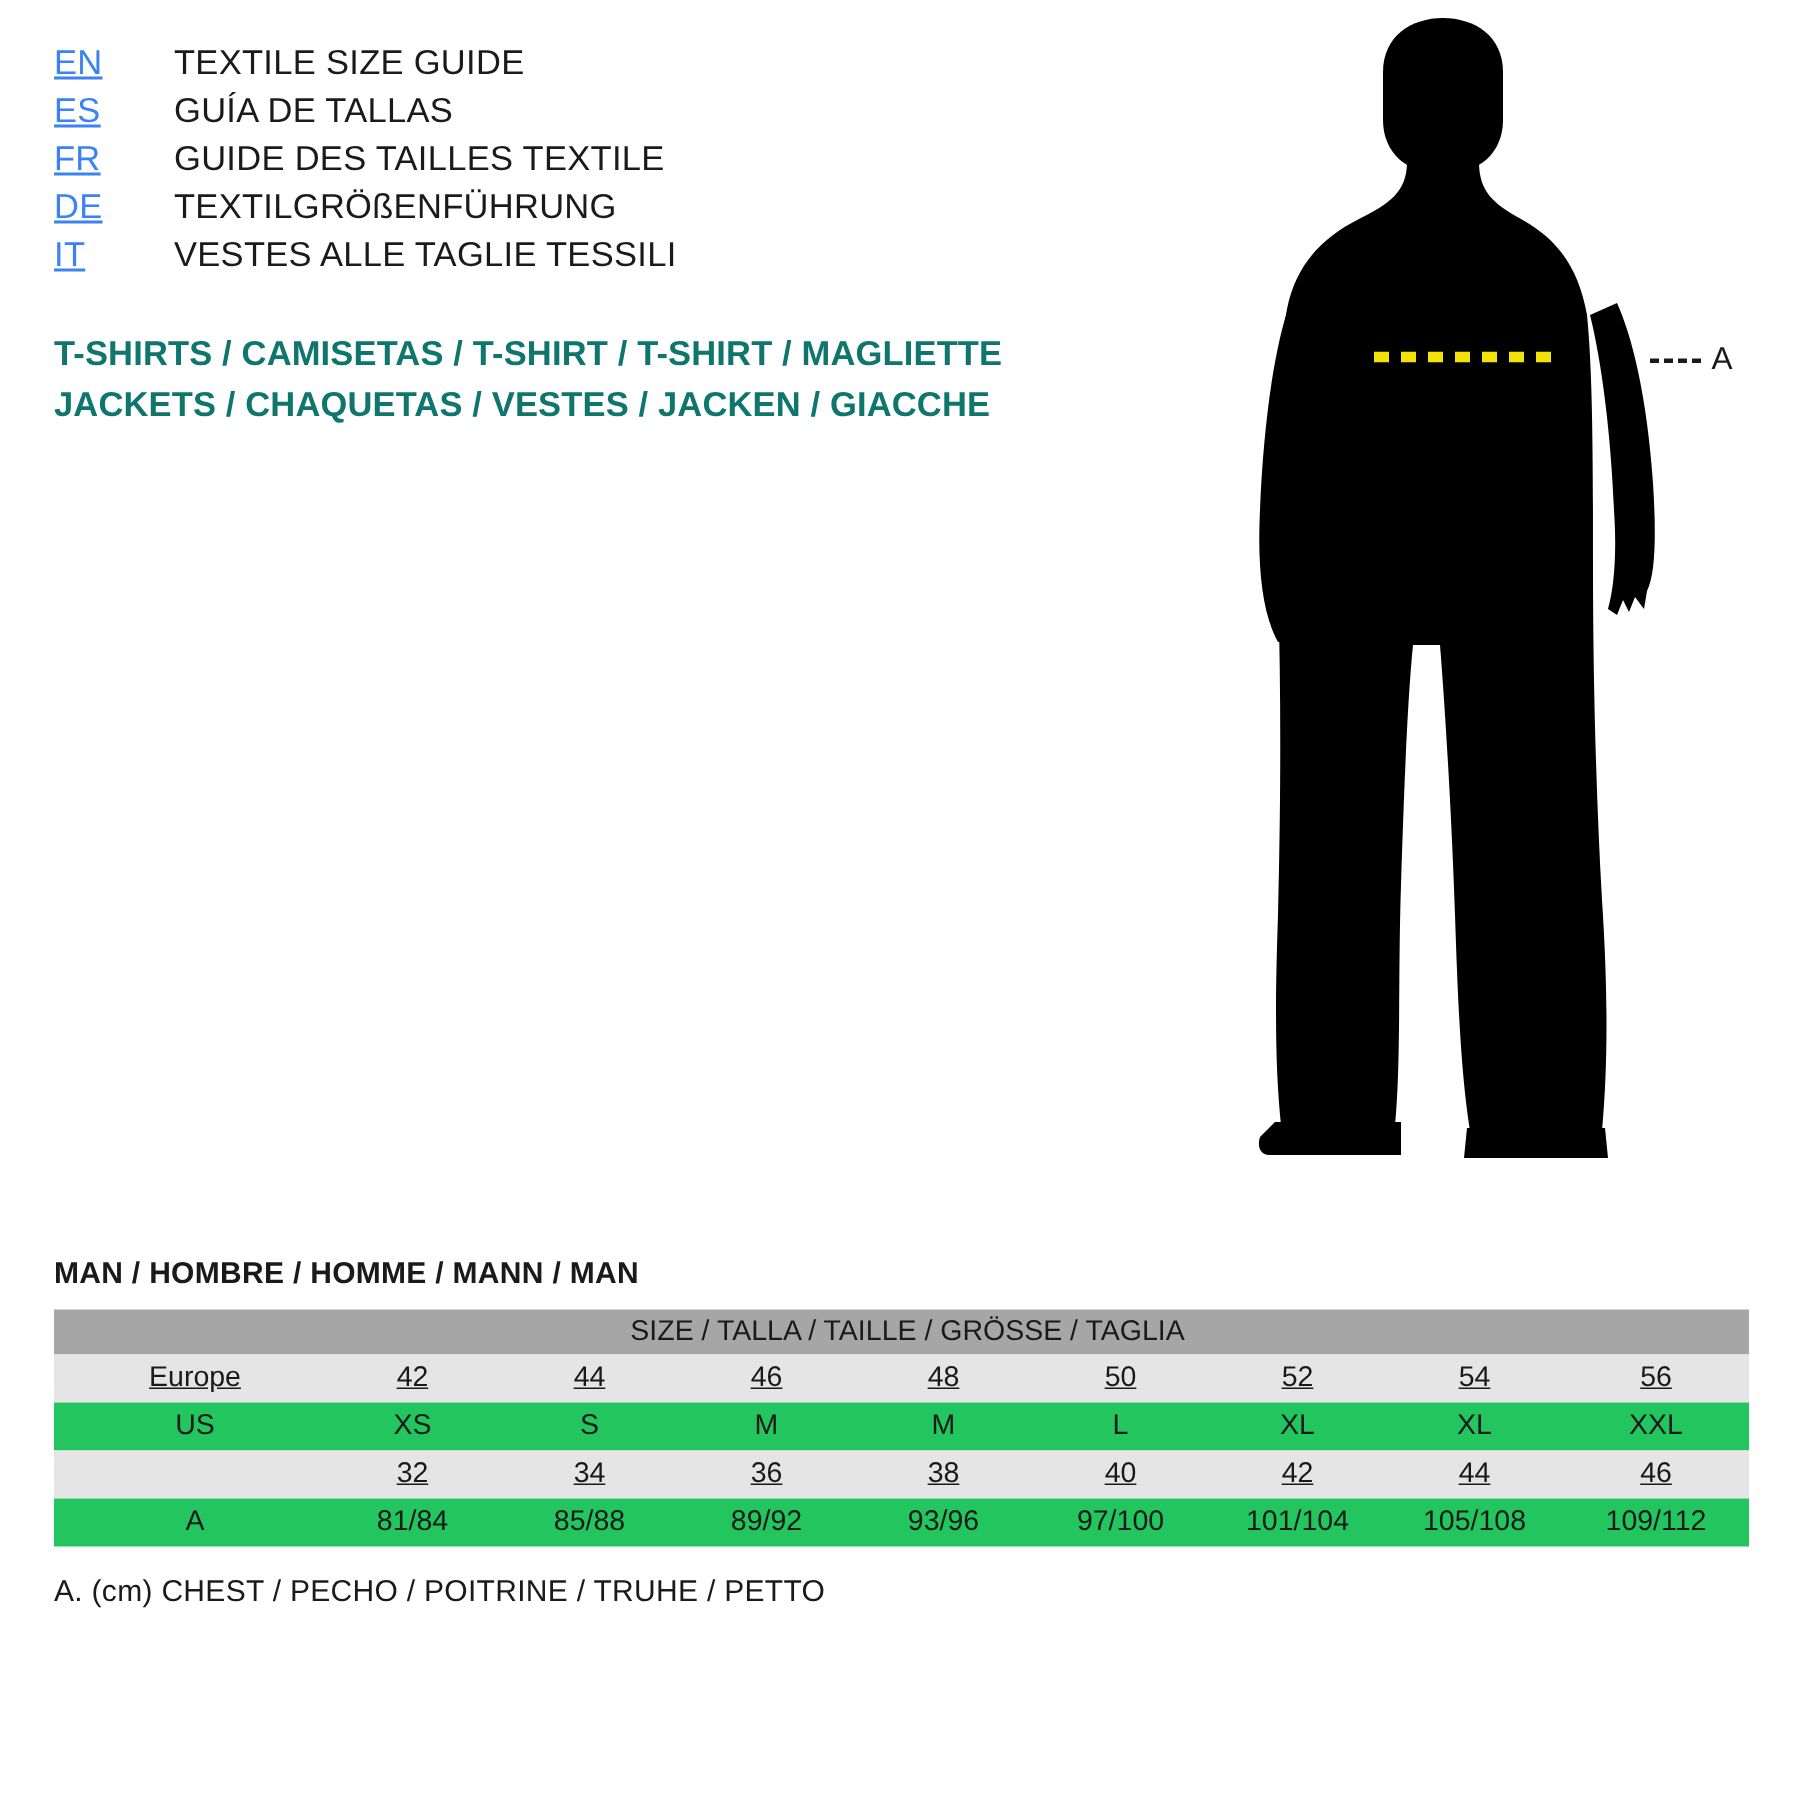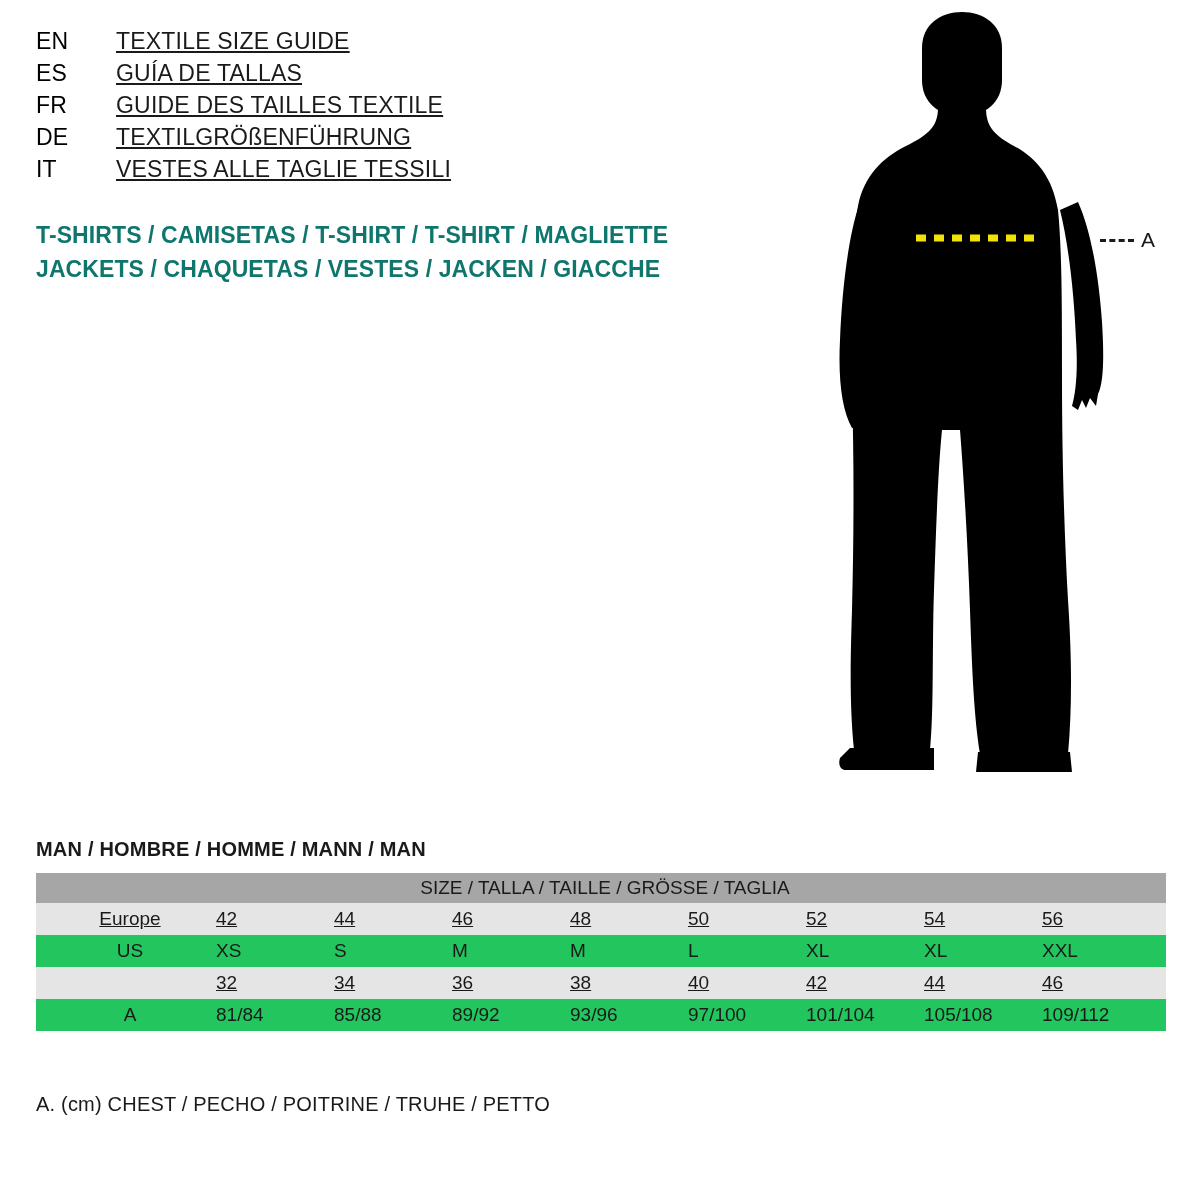--- a/index.html
+++ b/index.html
@@ -26,25 +26,25 @@
   .lang-row {
     display: flex;
     align-items: baseline;
     height: 32px;
     font-size: 23px;
     letter-spacing: 0.2px;
   }
   .lang-code {
     width: 80px;
     flex: 0 0 80px;
-    color: #000000;
+    color: #3b82f6;
+    text-decoration: underline;
   }
   .lang-text {
     color: #1a1a1a;
-    text-decoration: underline;
   }
 
   .category-block {
     position: absolute;
     left: 36px;
     top: 218px;
     width: 800px;
   }
   .category-line {
     font-size: 23px;
@@ -99,20 +99,21 @@
   table.size-table {
     border-collapse: collapse;
     width: 1130px;
     table-layout: fixed;
   }
   table.size-table td {
     font-size: 19px;
     height: 32px;
     padding: 0;
     color: #1a1a1a;
+    text-align: center;
     vertical-align: middle;
   }
   table.size-table td.rowlabel {
     text-align: center;
     padding-left: 8px;
   }
   tr.head-row td {
     background: #a6a6a6;
     font-size: 19px;
     height: 30px;
@@ -120,21 +121,21 @@
   tr.shade td {
     background: #e5e5e5;
     text-decoration: underline;
   }
   tr.plain td {
     background: #22c55e;
   }
   .footnote {
     position: absolute;
     left: 36px;
-    top: 1093px;
+    top: 1050px;
     font-size: 20px;
     color: #1a1a1a;
     letter-spacing: 0.2px;
   }
 </style>
 </head>
 <body>
 
 <div class="lang-block">
   <div class="lang-row">

